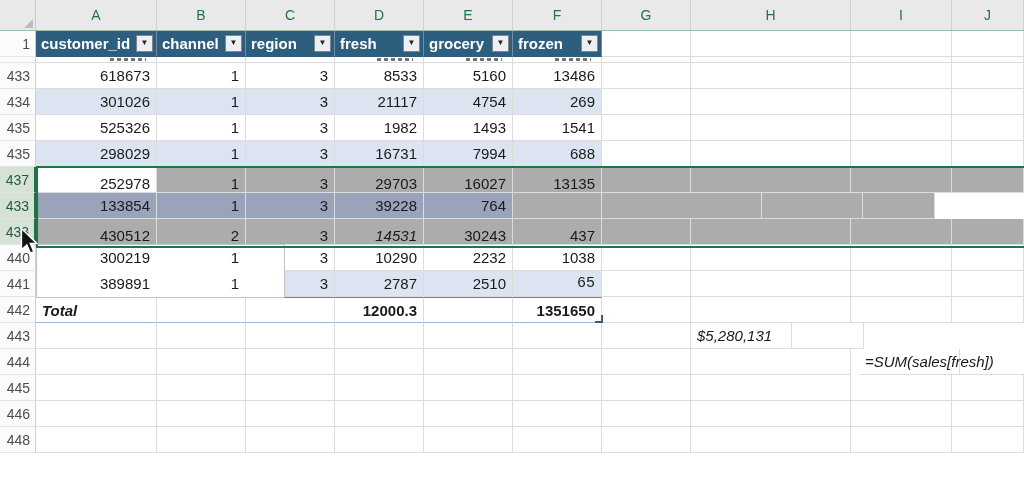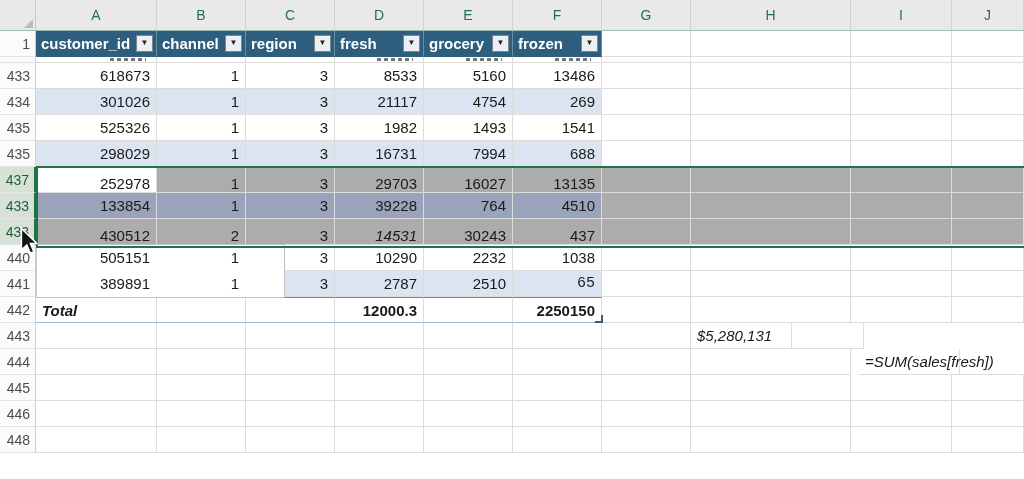--- a/index.html
+++ b/index.html
@@ -312,23 +312,20 @@
       </div>
       <div class="c band selband num" style="width: 89px;">
         <span>3</span>
       </div>
       <div class="c band selband num" style="width: 89px;">
         <span>39228</span>
       </div>
       <div class="c band selband num" style="width: 89px;">
         <span>764</span>
       </div>
-      <div class="c band selband num" style="width: 89px;">
-        <span>4510</span>
-      </div>
       <div class="c selc" style="width: 89px;"></div>
       <div class="c selc" style="width: 160px;"></div>
       <div class="c selc" style="width: 101px;"></div>
       <div class="c selc" style="width: 72px;"></div>
     </div>
     <div class="row r">
       <div class="rh sel">
         <span>433</span>
       </div>
       <div class="c selc num" style="width: 121px;">
@@ -352,21 +349,21 @@
       <div class="c selc" style="width: 89px;"></div>
       <div class="c selc" style="width: 160px;"></div>
       <div class="c selc" style="width: 101px;"></div>
       <div class="c selc" style="width: 72px;"></div>
     </div>
     <div class="row r">
       <div class="rh">
         <span>440</span>
       </div>
       <div class="c num" style="width: 121px;">
-        <span>505151</span>
+        <span>300219</span>
       </div>
       <div class="c num" style="width: 89px;">
         <span>1</span>
       </div>
       <div class="c num" style="width: 89px;">
         <span>3</span>
       </div>
       <div class="c num" style="width: 89px; align-items: center;">
         <span>10290</span>
       </div>
@@ -415,21 +412,21 @@
       <div class="c total left" style="width: 121px;">
         <span>Total</span>
       </div>
       <div class="c total" style="width: 89px;"></div>
       <div class="c total" style="width: 89px;"></div>
       <div class="c total num" style="width: 89px;">
         <span>12000.3</span>
       </div>
       <div class="c total" style="width: 89px;"></div>
       <div class="c total num" style="width: 89px;">
-        <span>2250150</span>
+        <span>1351650</span>
       </div>
       <div class="c" style="width: 89px;"></div>
       <div class="c" style="width: 160px;"></div>
       <div class="c" style="width: 101px;"></div>
       <div class="c" style="width: 72px;"></div>
     </div>
     <div class="row r">
       <div class="rh">
         <span>443</span>
       </div>

